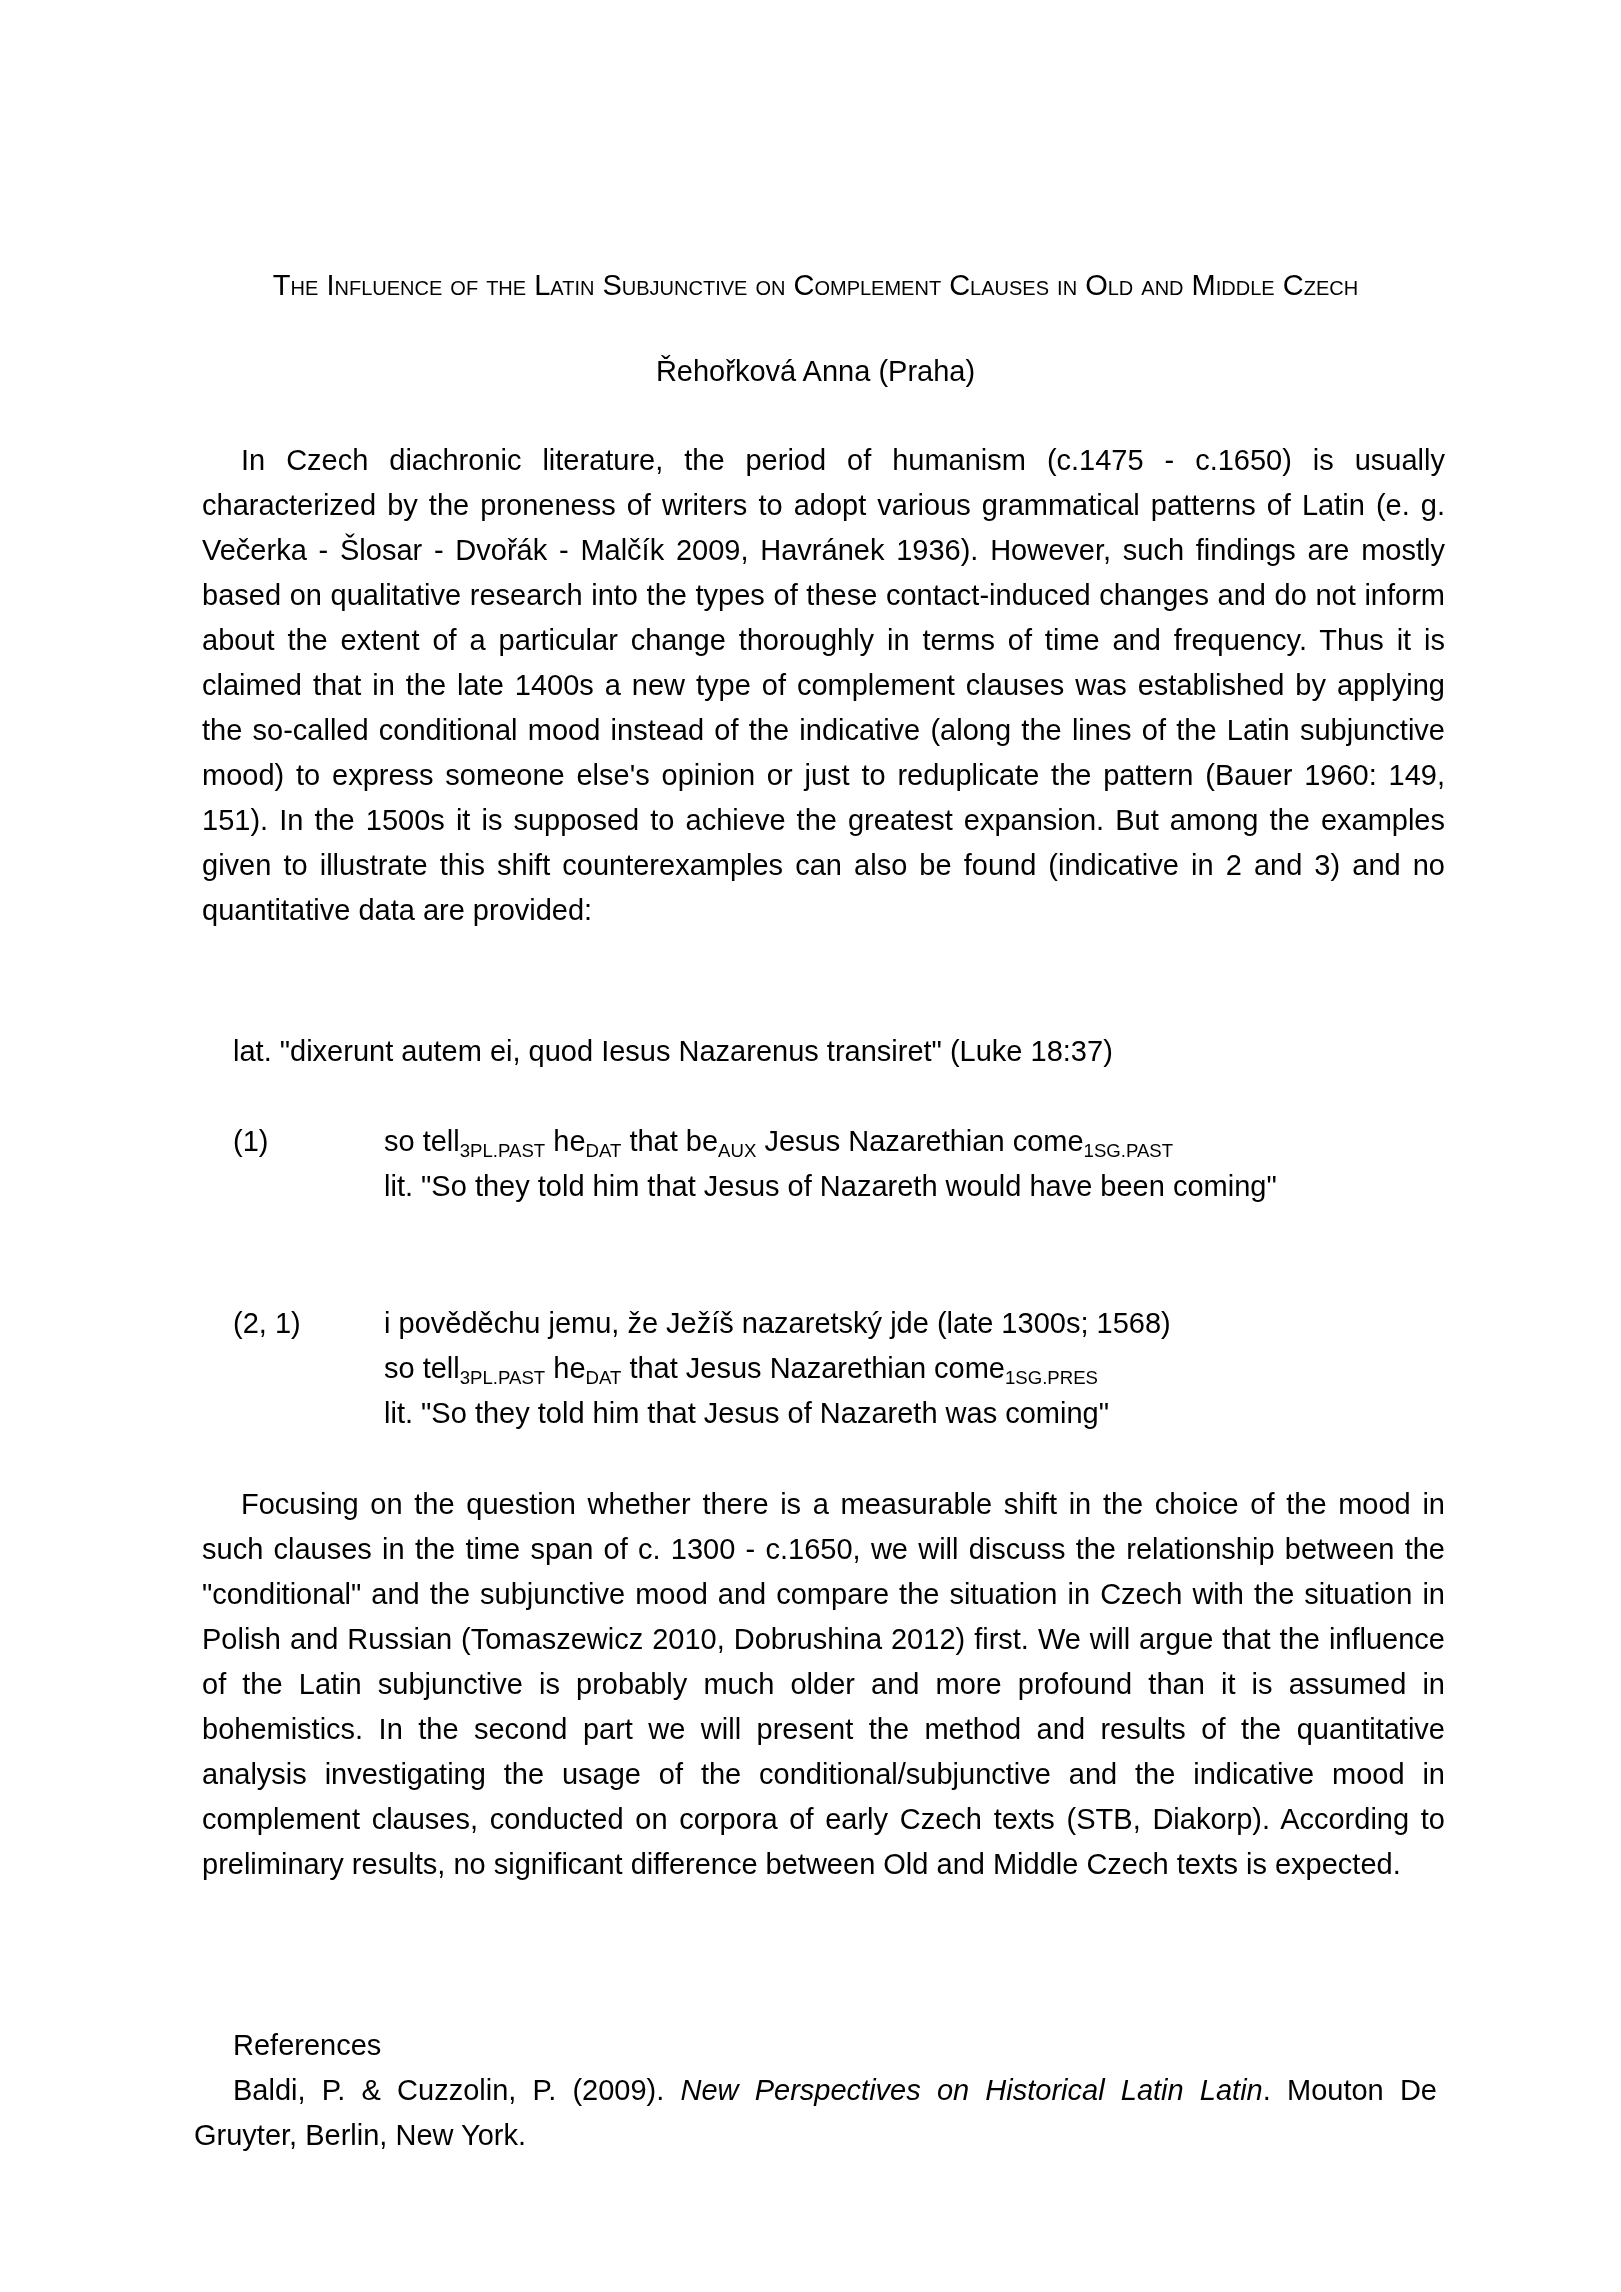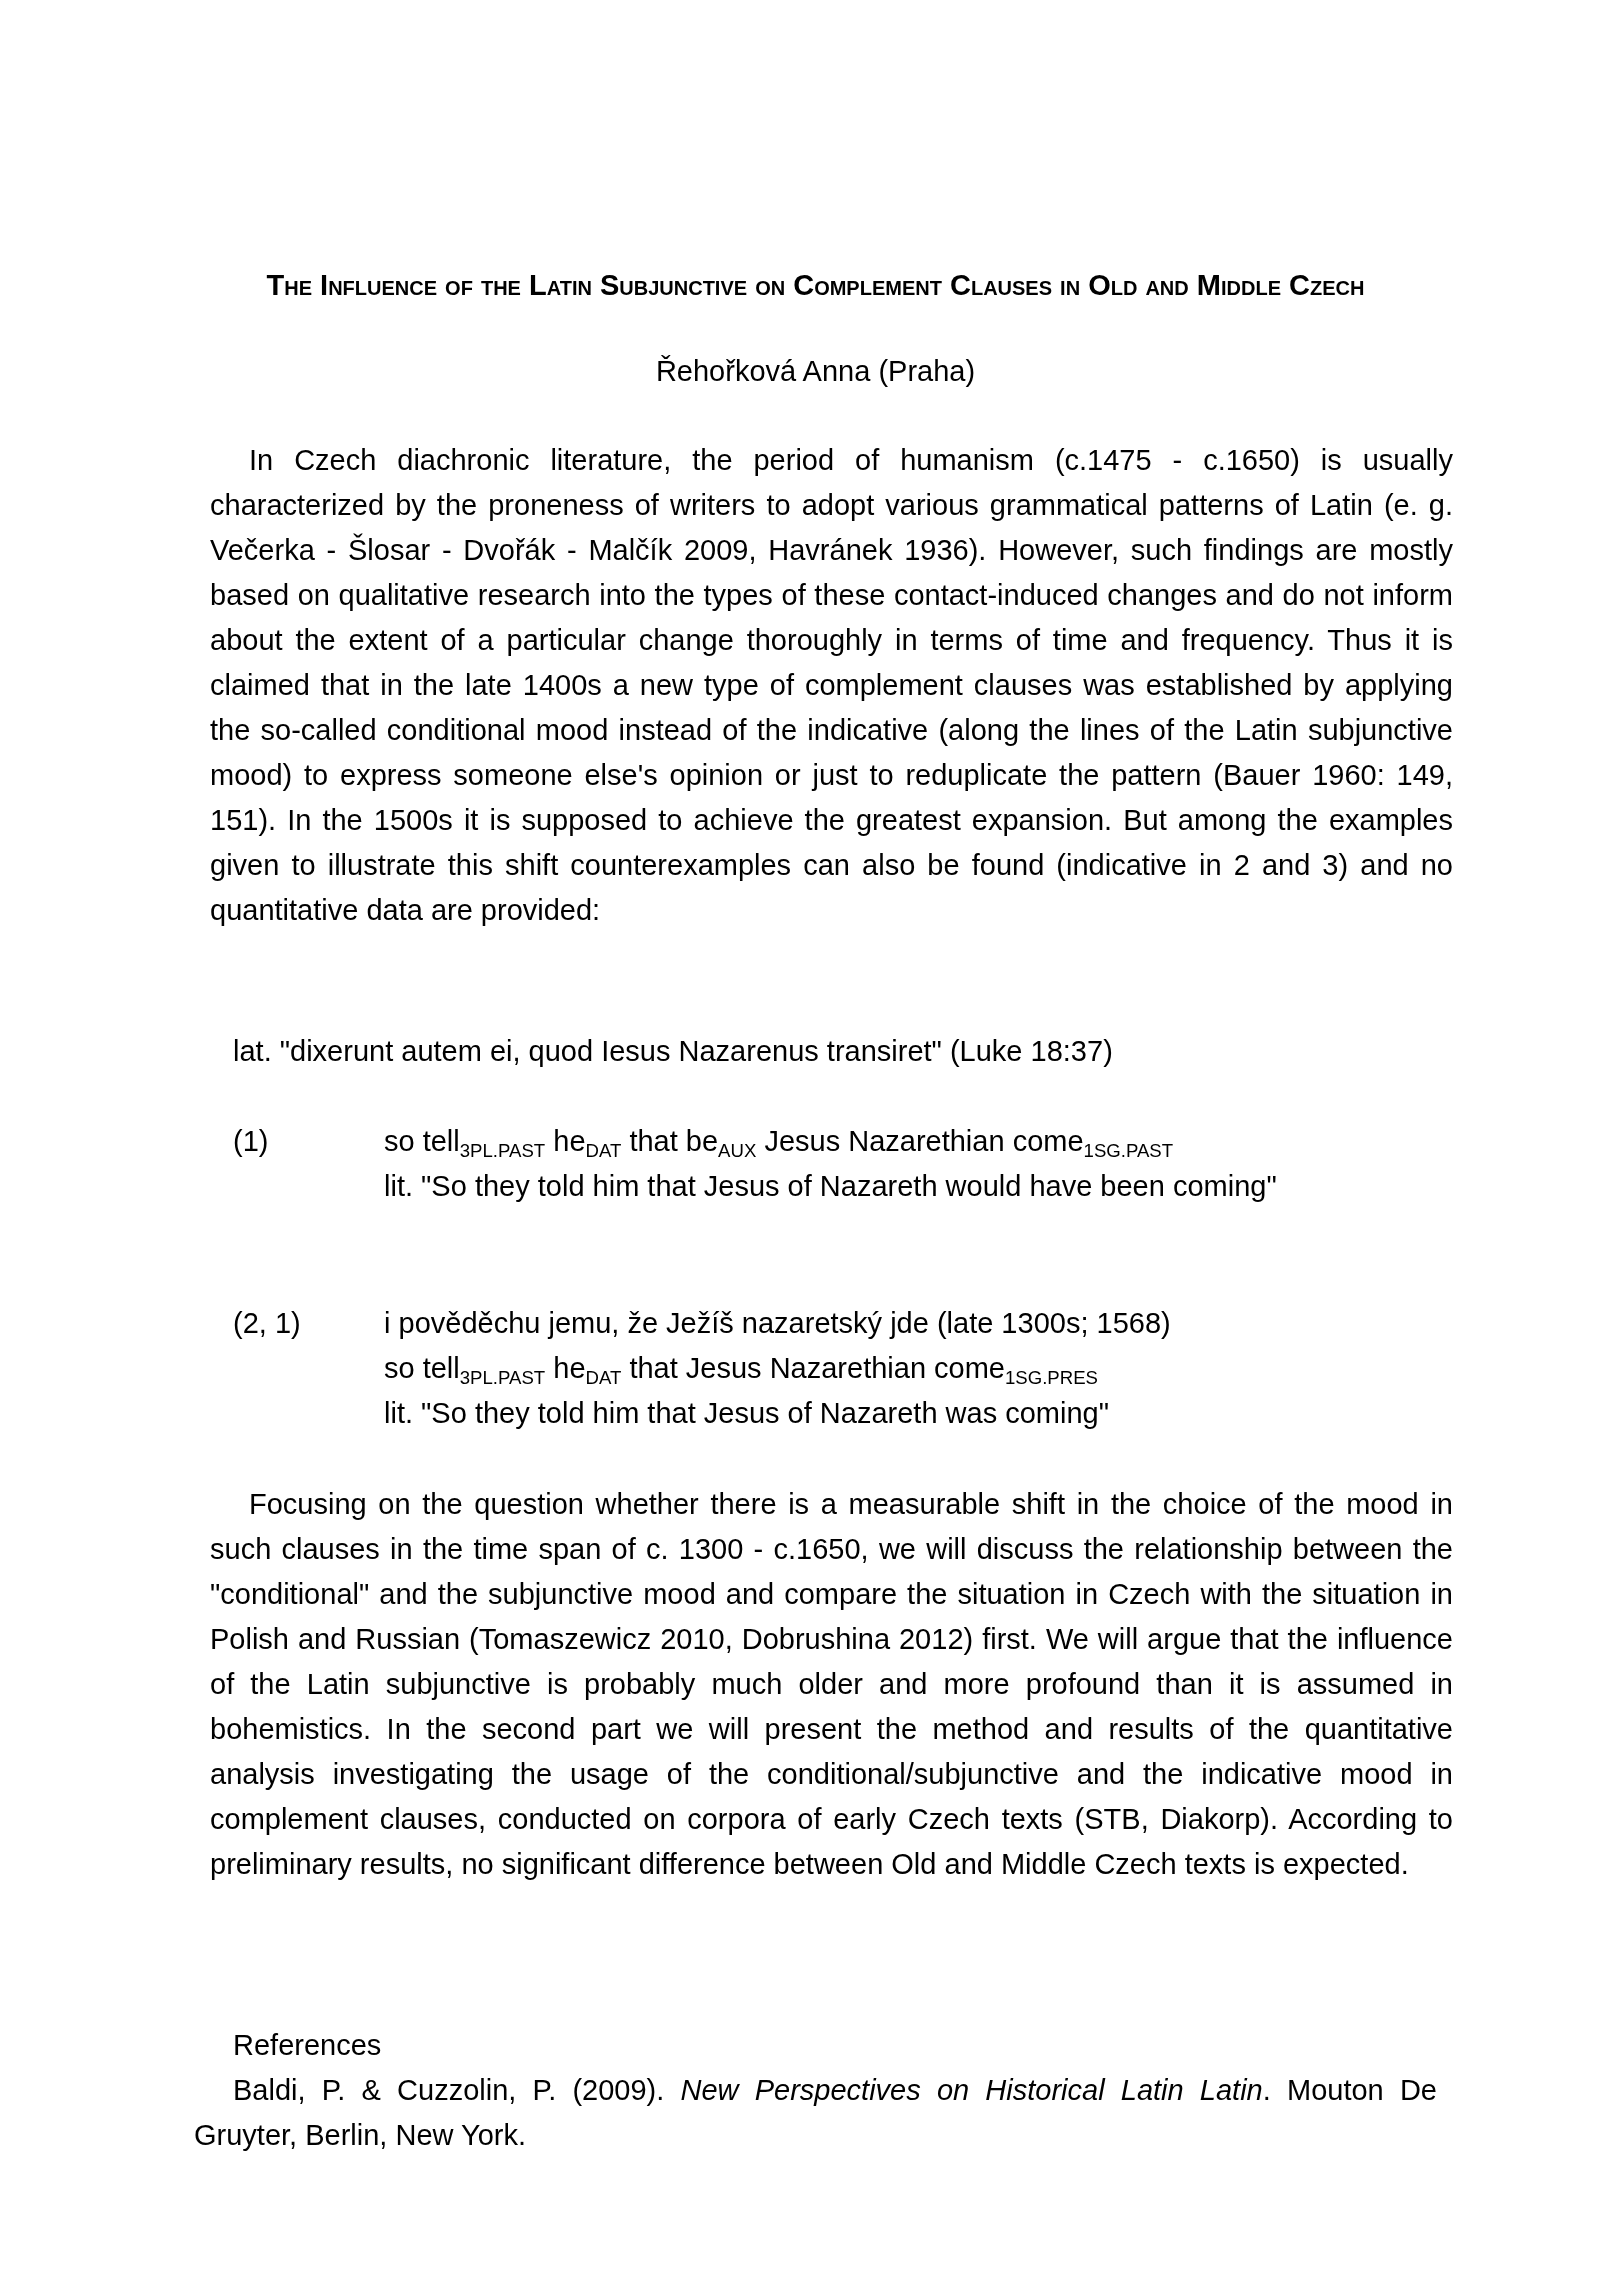--- a/index.html
+++ b/index.html
@@ -1,23 +1,23 @@
 <!DOCTYPE html>
 <html><head>
 <meta charset="utf-8">
 <style>
   html, body { margin: 0; padding: 0; background: #ffffff; }
   body { width: 1621px; height: 2293px; position: relative; overflow: hidden;
          font-family: "Liberation Sans", sans-serif; color: #000; }
   .page { position: absolute; left: 194px; width: 1243px; top: 0; }
   .title { position: absolute; top: 263px; left: 0; width: 1243px; text-align: center;
-           font-weight: bold; font-size: 29px; line-height: 45px; font-variant: small-caps; }
+           font-weight: normal; font-size: 29px; line-height: 45px; font-variant: small-caps; }
   .author { position: absolute; top: 349px; left: 0; width: 1243px; text-align: center;
             font-size: 29px; line-height: 45px; }
-  .para { position: absolute; left: 16px; width: 1243px; font-size: 29px; line-height: 45px;
+  .para { position: absolute; left: 8px; width: 1243px; font-size: 29px; line-height: 45px;
           text-align: justify; text-indent: 39px; }
   .p1 { top: 438px; }
   .p2 { top: 1482px; }
   .latin { position: absolute; top: 1029px; left: 39px; font-size: 29px; line-height: 45px; white-space: nowrap; }
   .ex { position: absolute; left: 39px; width: 1204px; font-size: 29px; line-height: 45px; }
   .ex1 { top: 1119px; }
   .ex2 { top: 1301px; }
   .ex-num { position: absolute; left: 0; top: 0; white-space: nowrap; }
   .ex-body { position: absolute; left: 151px; top: 0; white-space: nowrap; }
   .ex-line { display: block; }

